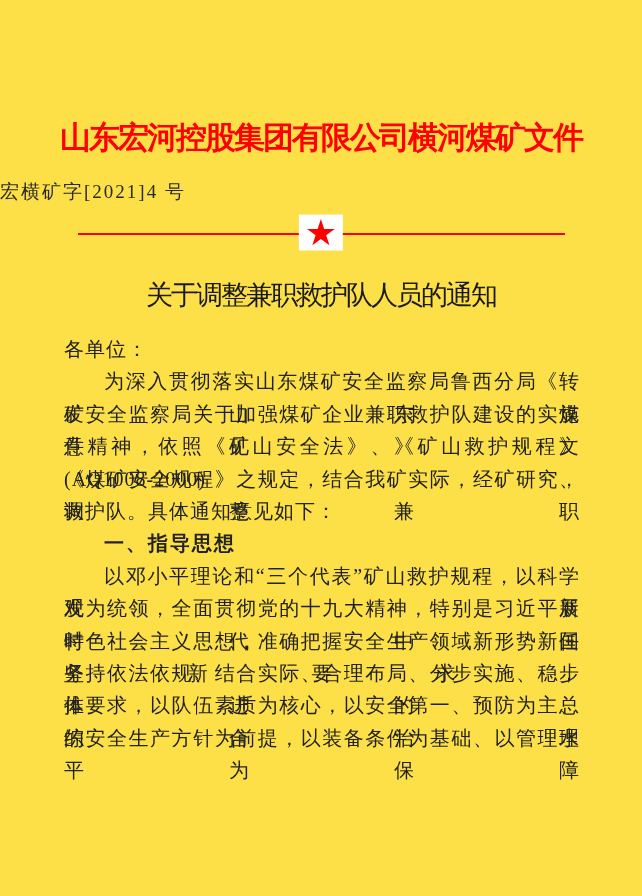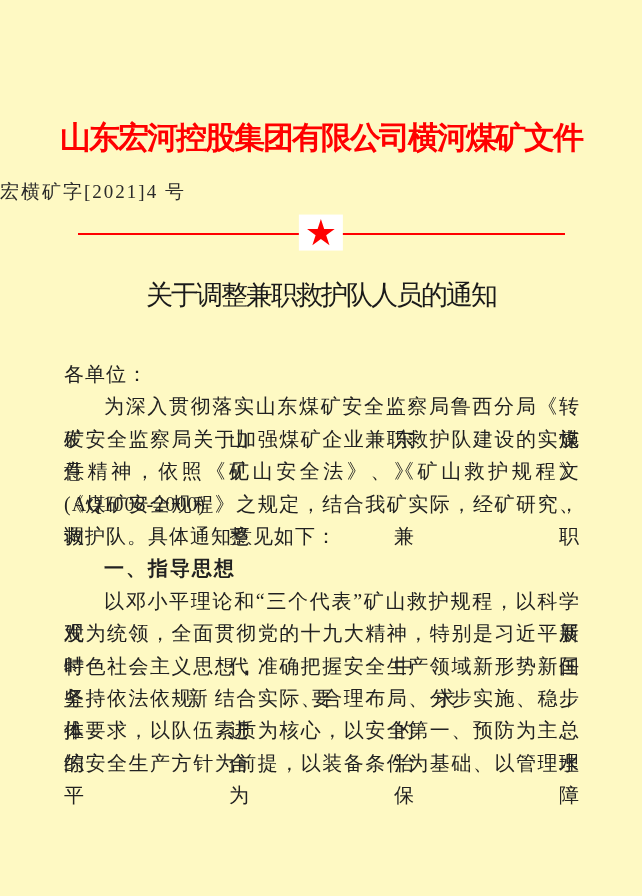--- a/index.html
+++ b/index.html
@@ -2,21 +2,21 @@
 <html><head>
 <meta charset="utf-8">
 <style>
   * { margin: 0; padding: 0; box-sizing: border-box; }
   html, body { background: #ffffff; }
   .page {
     position: relative;
     width: 642px;
     height: 896px;
     margin: 0 auto;
-    background: #fef9c3;
+    background: #fde047;
     overflow: hidden;
     font-family: "Liberation Serif", "DejaVu Serif", serif;
     color: #1f1f1f;
   }
   .org-title {
     margin-top: 116px;
     line-height: 44px;
     text-align: center;
     font-family: "Liberation Sans", "DejaVu Sans", sans-serif;
     font-weight: bold;
@@ -55,21 +55,21 @@
   .doc-title {
     margin-top: 42px;
     line-height: 36px;
     text-align: center;
     font-size: 27px;
     letter-spacing: -2px;
     color: #1a1a1a;
     white-space: nowrap;
   }
   .body {
-    margin: 45px 62px 0 64px;
+    margin: 20px 62px 0 64px;
     font-size: 20px;
     letter-spacing: 1px;
     color: #222222;
   }
   .line {
     line-height: 32.4px;
     height: 32.4px;
     white-space: nowrap;
   }
   .fill {

